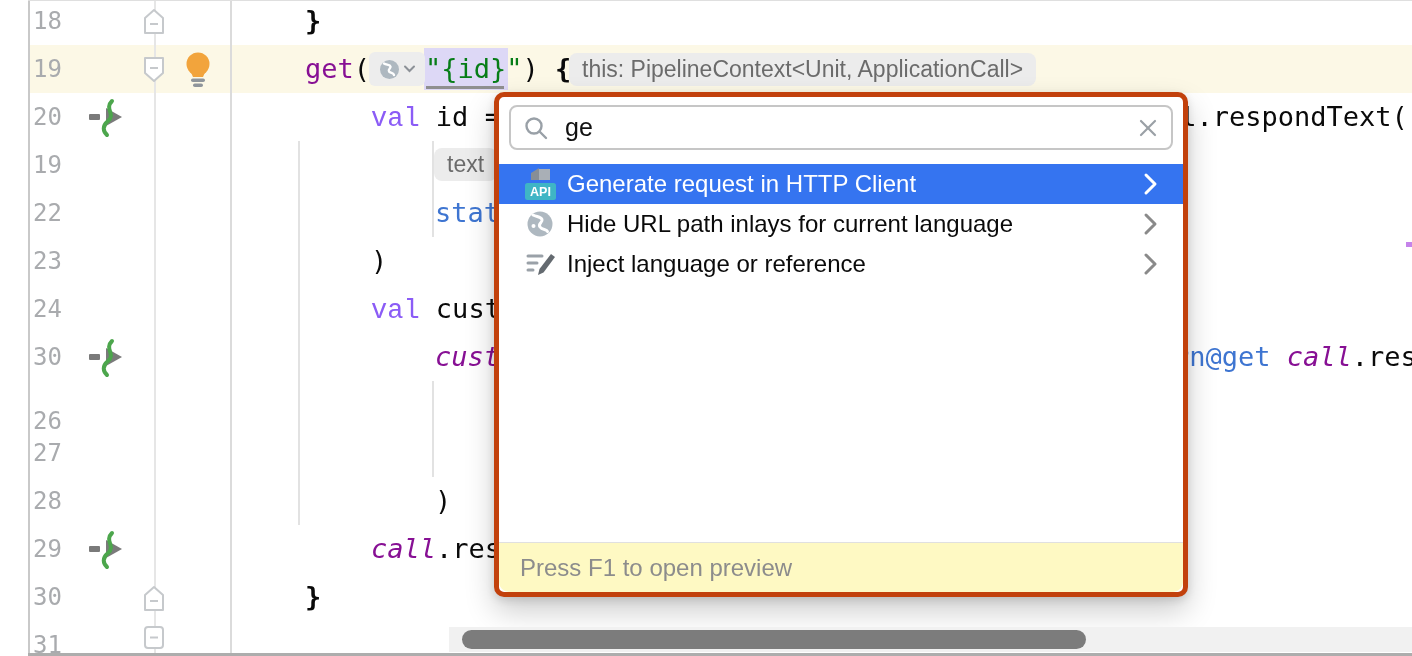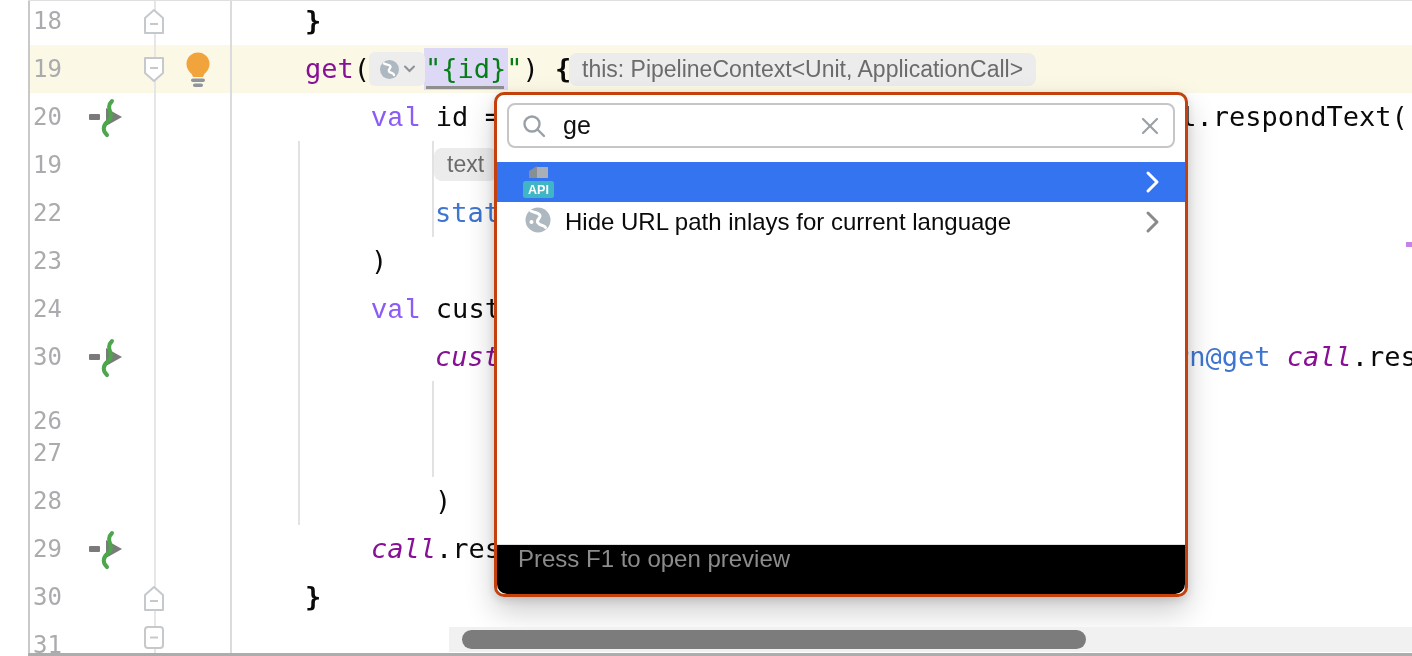--- a/index.html
+++ b/index.html
@@ -28,37 +28,37 @@
   .ref-bg{position:absolute;left:396px;top:48px;width:84px;height:42px;background:#DDD8F6;z-index:1;}
   .ref-underline{position:absolute;left:398px;top:86px;width:78px;height:3px;background:#8F8F8F;z-index:3;}
   .url-inlay{position:absolute;left:341px;top:52px;width:56px;height:34px;background:#EDEDED;
              border-radius:6px;display:flex;align-items:center;justify-content:center;gap:2px;z-index:2;}
   .hint-box{position:absolute;height:33px;background:#ECECEC;border-radius:8px;padding:0 13px;
             font-family:"Liberation Sans",sans-serif;font-size:23px;line-height:33px;color:#6B6B6B;
             white-space:pre;z-index:2;}
   .gutter-icon{position:absolute;z-index:3;}
   
   .popup{position:absolute;left:466px;top:92px;width:694px;height:505px;background:#fff;
-         border:3px solid #c2410c;border-radius:10px;box-sizing:border-box;z-index:10;
+         border:5px solid #c2410c;border-radius:10px;box-sizing:border-box;z-index:10;
          box-shadow:0 14px 30px rgba(0,0,0,.20),0 3px 8px rgba(0,0,0,.12);
          font-family:"Liberation Sans",sans-serif;}
   .search-wrap{padding:8px 10px 0 10px;}
   .search-field{height:45px;border:2px solid #C6C6C6;border-radius:8px;background:#fff;
                 display:flex;align-items:center;padding:0 12px;box-sizing:border-box;}
   .search-input{border:none;outline:none;flex:1;font-family:"Liberation Sans",sans-serif;
                 font-size:25px;color:#111;padding:0 0 0 16px;background:transparent;}
   .menu{margin-top:14px;}
   .item{height:40px;display:flex;align-items:center;padding:0 24px 0 24px;font-size:24px;color:#0A0A0A;}
-  .item .icn{width:34px;height:36px;margin-right:10px;display:flex;align-items:flex-start;justify-content:center;flex:0 0 auto;}
+  .item .icn{width:34px;height:36px;margin-right:10px;display:flex;align-items:center;justify-content:center;flex:0 0 auto;}
   .item .chev{margin-left:auto;color:#8A8A8A;display:flex;}
   .item.selected{background:#3574F0;color:#FFFFFF;}
   .item.selected .chev{color:#FFFFFF;}
-  .popup-footer{position:absolute;left:0;right:0;bottom:0;height:49px;background:#000000;
+  .popup-footer{position:absolute;left:0;right:0;bottom:0;height:49px;background:#fef9c3;
                 border-top:1px solid #E0E0E0;border-radius:0 0 10px 10px;display:flex;
-                padding:0 21px;font-size:24px;color:#8C8C8C;}
+                align-items:center;padding:0 21px;font-size:24px;color:#8C8C8C;}
   
   .hscroll-track{position:absolute;left:421px;top:627px;width:987px;height:25px;background:#F1F1F1;z-index:12;}
   .hscroll-thumb{position:absolute;left:434px;top:630px;width:624px;height:19px;background:#7C7C7C;
                  border-radius:10px;z-index:13;}
   .vscroll-thumb{position:absolute;left:1389px;top:0;width:15px;height:112px;background:rgba(0,0,0,0.27);
                  border-radius:0 0 8px 8px;z-index:13;}
   .stripe-mark{position:absolute;left:1378px;top:242px;width:30px;height:5px;background:#C583EA;z-index:12;}
 </style>
 </head>
 <body>
@@ -189,20 +189,21 @@
     <div class="menu">
       <div class="item selected">
         <span class="icn">
           <svg width="34" height="36" viewBox="0 0 34 36">
               <rect x="16" y="3" width="11" height="11" fill="#A9AFB6"></rect>
               <path d="M8 14 V7 l8 -5 v12 z" fill="#878E96"></path>
               <rect x="2" y="17" width="31" height="17" rx="2.5" fill="#3FB5C5"></rect>
               <text x="17.5" y="30" font-family="Liberation Sans, sans-serif" font-size="12.5" font-weight="bold" fill="#fff" text-anchor="middle">API</text>
             </svg>
         </span>
+        <span>Generate request in HTTP Client</span>
         <span class="chev">
             <svg width="17" height="26" viewBox="0 0 17 26">
               <path d="M4 4 l9 9 -9 9" stroke="currentColor" stroke-width="3" fill="none" stroke-linecap="round" stroke-linejoin="round"></path>
             </svg>
           </span>
       </div>
       <div class="item">
         <span class="icn">
           <svg width="32" height="32" viewBox="0 0 32 32">
               <circle cx="16" cy="16" r="12.5" fill="#AEB8C0"></circle>
@@ -210,20 +211,38 @@
               <circle cx="9.5" cy="18" r="2" fill="#fff"></circle>
             </svg>
         </span>
         <span>Hide URL path inlays for current language</span>
         <span class="chev">
             <svg width="17" height="26" viewBox="0 0 17 26">
               <path d="M4 4 l9 9 -9 9" stroke="currentColor" stroke-width="3" fill="none" stroke-linecap="round" stroke-linejoin="round"></path>
             </svg>
           </span>
       </div>
+      <div class="item">
+        <span class="icn">
+          <svg width="32" height="32" viewBox="0 0 32 32">
+              <g stroke="#9AA1A8" stroke-width="3" stroke-linecap="round">
+                <line x1="4" y1="8" x2="18" y2="8"></line>
+                <line x1="4" y1="15" x2="13" y2="15"></line>
+                <line x1="4" y1="22" x2="9" y2="22"></line>
+              </g>
+              <path d="M27 6 l4 3 -11.5 15.5 -5.5 2.5 1.5 -6 z" fill="#646A70"></path>
+            </svg>
+        </span>
+        <span>Inject language or reference</span>
+        <span class="chev">
+            <svg width="17" height="26" viewBox="0 0 17 26">
+              <path d="M4 4 l9 9 -9 9" stroke="currentColor" stroke-width="3" fill="none" stroke-linecap="round" stroke-linejoin="round"></path>
+            </svg>
+          </span>
+      </div>
     </div>
 
     <div class="popup-footer">
       <span>Press F1 to open preview</span>
     </div>
   </div>
 
   <div class="hscroll-track"></div>
   <div class="hscroll-thumb"></div>
   <div class="vscroll-thumb"></div>

